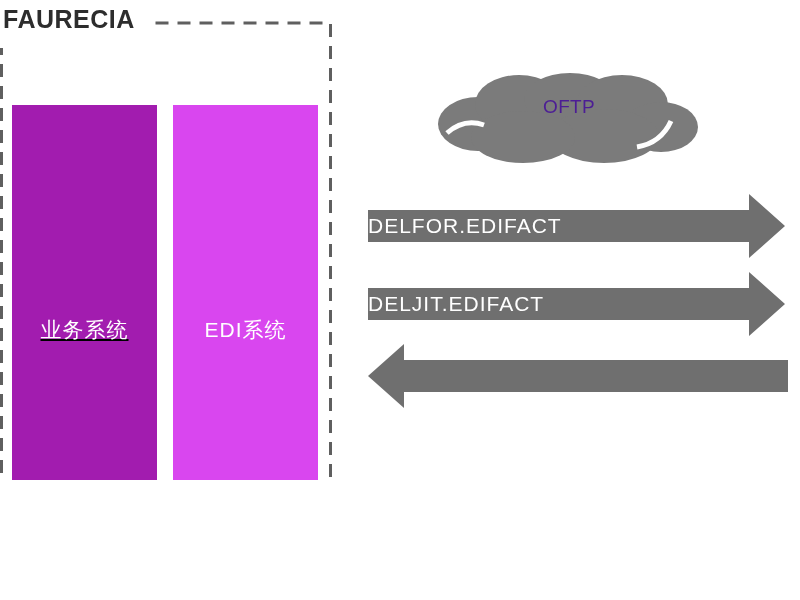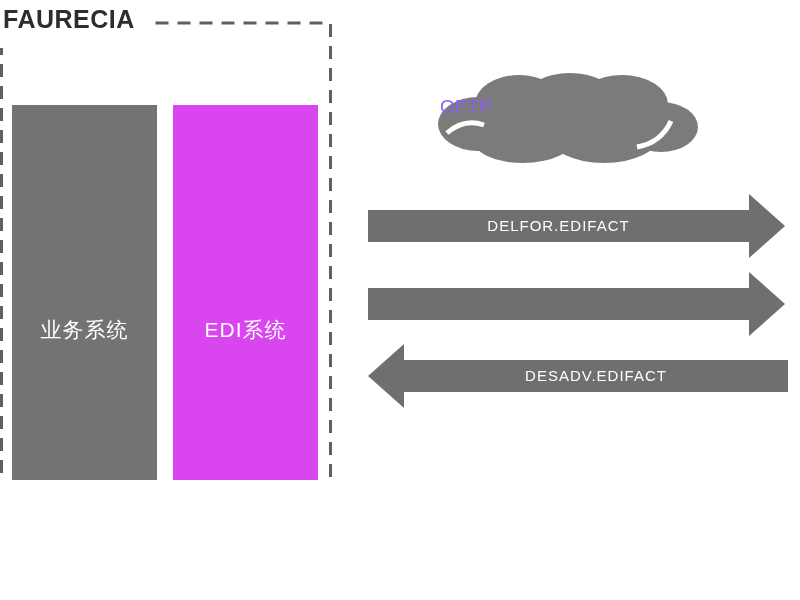--- a/index.html
+++ b/index.html
@@ -32,47 +32,47 @@
   }
   .system-bar {
     position: absolute;
     top: 105px;
     width: 145px;
     height: 450px;
     display: flex;
     align-items: center;
     justify-content: center;
   }
-  .system-bar.business { left: 12px;  background: #737373; }
+  .system-bar.business { left: 12px;  background: #a21caf; text-decoration: underline; }
   .system-bar.edi      { left: 173px; background: #d946ef; }
   .system-label {
     color: #ffffff;
     font-size: 21px;
     letter-spacing: 1px;
     white-space: nowrap;
   }
   .arrow-label {
     position: absolute;
     height: 26px;
     line-height: 26px;
-    text-align: center;
     color: #ffffff;
-    font-size: 15px;
+    font-size: 21px;
     letter-spacing: 1px;
     white-space: nowrap;
   }
   .arrow-label.delfor { left: 368px; width: 381px; top: 213px; }
   .arrow-label.deljit { left: 368px; width: 381px; top: 291px; }
   .arrow-label.desadv { left: 404px; width: 384px; top: 363px; }
   .cloud-text {
     position: absolute;
     left: 440px;
     top: 95px;
     width: 258px;
-    color: #8b5cf6;
+    text-align: center;
+    color: #4c1d95;
     font-size: 19px;
     line-height: 24px;
     letter-spacing: 0.3px;
   }
 </style>
 </head>
 <body>
 
 <div id="stage">
 
@@ -108,15 +108,15 @@
   </div>
   <div class="system-bar edi">
     <span class="system-label">EDI系统</span>
   </div>
 
   <div class="cloud-text">
     <div>OFTP</div>
   </div>
 
   <div class="arrow-label delfor">DELFOR.EDIFACT</div>
-  <div class="arrow-label desadv">DESADV.EDIFACT</div>
+  <div class="arrow-label deljit">DELJIT.EDIFACT</div>
 
 </div>
 
 </body></html>

